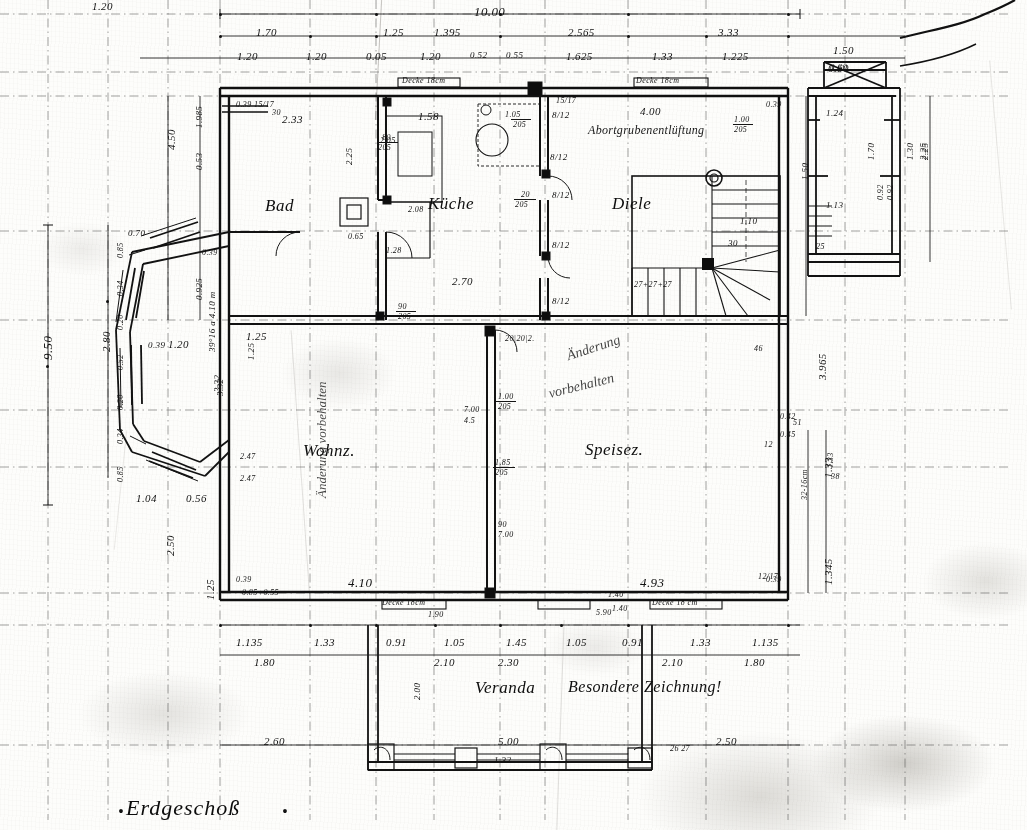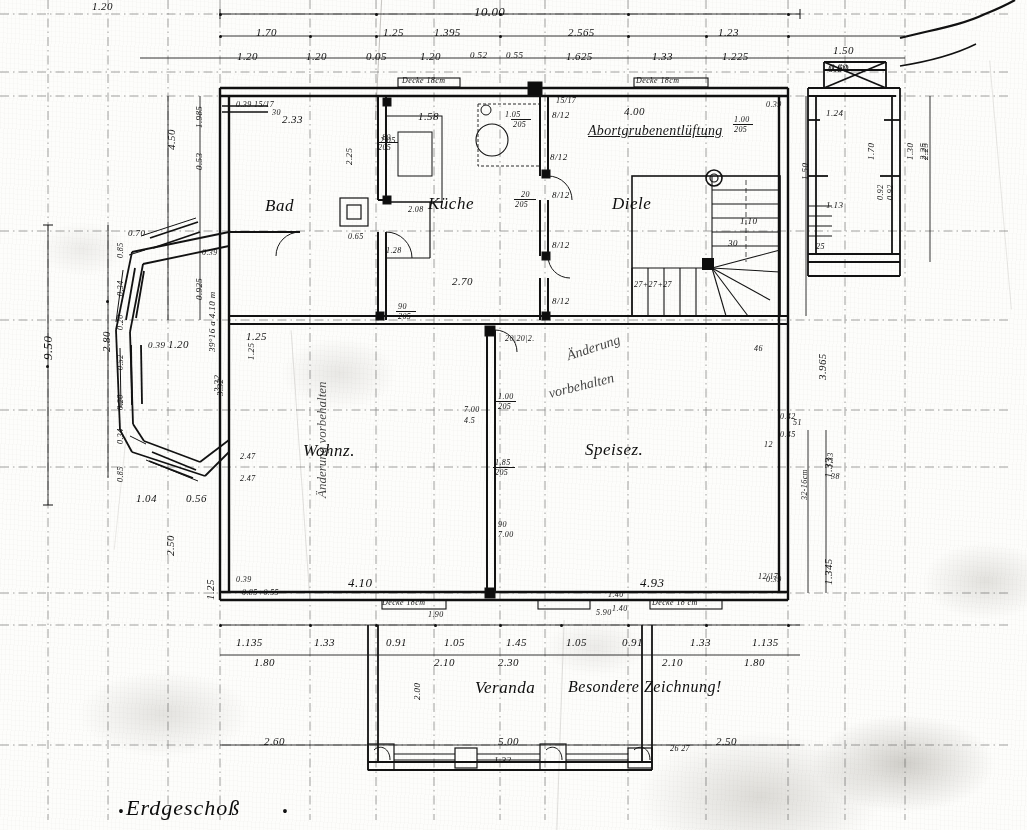--- a/index.html
+++ b/index.html
@@ -383,30 +383,30 @@
   <div class="label" style="left:612px;top:194px;">Diele</div>
   <div class="label" style="left:303px;top:441px;">Wohnz.</div>
   <div class="label" style="left:585px;top:440px;">Speisez.</div>
   <div class="label" style="left:475px;top:678px;">Veranda</div>
   <div class="label" style="left:568px;top:678px;font-size:16px;">Besondere Zeichnung!</div>
 
   <div class="title" style="left:126px;top:795px;">Erdgeschoß</div>
   <div class="num" style="left:118px;top:803px;font-size:16px;">•</div>
   <div class="num" style="left:282px;top:803px;font-size:16px;">•</div>
 
-  <div class="hand" style="left:588px;top:123px;font-size:14px;text-decoration:underline;">Abortgrubenentlüftung</div>
-  <div class="num" style="left:624px;top:105px;">4.00</div>
+  <div class="hand" style="left:588px;top:123px;font-size:12px;">Abortgrubenentlüftung</div>
+  <div class="num" style="left:640px;top:105px;">4.00</div>
 
   <div class="num big" style="left:474px;top:4px;">10.00</div>
 
   <div class="num" style="left:256px;top:26px;">1.70</div>
   <div class="num" style="left:383px;top:26px;">1.25</div>
   <div class="num" style="left:434px;top:26px;">1.395</div>
   <div class="num" style="left:568px;top:26px;">2.565</div>
-  <div class="num" style="left:718px;top:26px;">1.23</div>
+  <div class="num" style="left:718px;top:26px;">3.33</div>
   <div class="num" style="left:833px;top:44px;">1.50</div>
 
   <div class="num" style="left:237px;top:50px;">1.20</div>
   <div class="num" style="left:306px;top:50px;">1.20</div>
   <div class="num" style="left:366px;top:50px;">0.05</div>
   <div class="num" style="left:420px;top:50px;">1.20</div>
   <div class="num sm" style="left:470px;top:50px;">0.52</div>
   <div class="num sm" style="left:506px;top:50px;">0.55</div>
   <div class="num" style="left:566px;top:50px;">1.625</div>
   <div class="num" style="left:652px;top:50px;">1.33</div>

